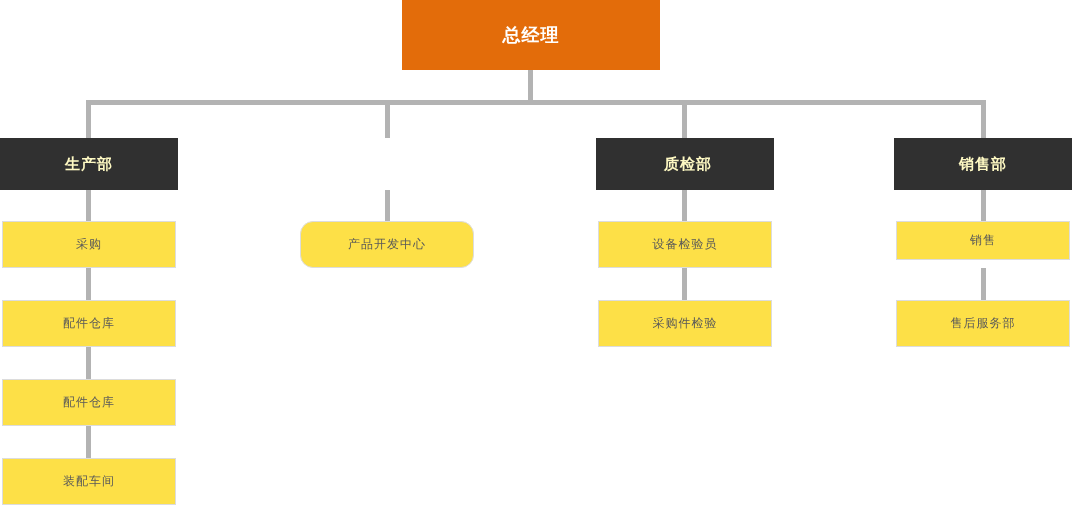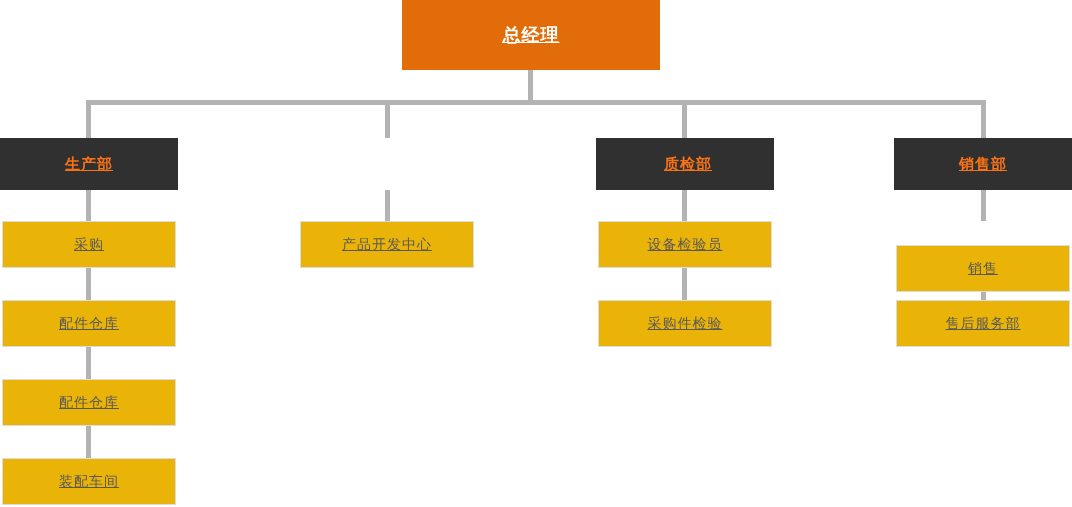--- a/index.html
+++ b/index.html
@@ -18,39 +18,38 @@
     background: var(--connector, #b3b3b3);
   }
   .node {
     position: absolute;
     display: flex;
     align-items: center;
     justify-content: center;
     text-align: center;
     cursor: default;
     letter-spacing: 1px;
-    text-decoration: underline;
   }
   .root-node {
     background: var(--root-bg, #e36c0a);
     color: #ffffff;
     font-weight: bold;
     font-size: 18px;
   }
   .dept-node {
     background: var(--dept-bg, #303030);
-    color: #f97316;
+    color: #fef9c3;
     font-weight: bold;
     font-size: 15px;
   }
   .leaf-node {
-    background: #eab308;
+    background: #fde047;
     border: 1px solid var(--box-border, #dcdcdc);
     color: var(--box-text, #595959);
-    font-size: 14px;
+    font-size: 12px;
   }
 </style>
 </head>
 <body>
 
 <div class="canvas">
 
   <div class="conn" style="left:528px; top:70px; width:5px; height:34px;"></div>
   <div class="conn" style="left:86px; top:100px; width:900px; height:5px;"></div>
 
@@ -73,23 +72,23 @@
   <div class="conn" style="left:981px; top:268px; width:5px; height:32px;"></div>
 
   <div class="node root-node" style="left:402px; top:0px; width:258px; height:70px;">总经理</div>
 
   <div class="node dept-node" style="left:0px; top:138px; width:178px; height:52px;">生产部</div>
   <div class="node leaf-node" style="left:2px; top:221px; width:174px; height:47px;">采购</div>
   <div class="node leaf-node" style="left:2px; top:300px; width:174px; height:47px;">配件仓库</div>
   <div class="node leaf-node" style="left:2px; top:379px; width:174px; height:47px;">配件仓库</div>
   <div class="node leaf-node" style="left:2px; top:458px; width:174px; height:47px;">装配车间</div>
 
-  <div class="node leaf-node" style="left:300px; top:221px; width:174px; height:47px;">产品开发中心</div>
+  <div class="node leaf-node" style="left:300px; top:221px; width:174px; height:47px;border-radius:13px;">产品开发中心</div>
 
   <div class="node dept-node" style="left:596px; top:138px; width:178px; height:52px;padding-left:6px;">质检部</div>
   <div class="node leaf-node" style="left:598px; top:300px; width:174px; height:47px;">采购件检验</div>
   <div class="node leaf-node" style="left:598px; top:221px; width:174px; height:47px;">设备检验员</div>
 
   <div class="node dept-node" style="left:894px; top:138px; width:178px; height:52px;">销售部</div>
-  <div class="node leaf-node" style="left:896px; top:221px; width:174px; height:47px;margin-top:24px;">销售</div>
+  <div class="node leaf-node" style="left:896px; top:221px; width:174px; height:39px;">销售</div>
   <div class="node leaf-node" style="left:896px; top:300px; width:174px; height:47px;">售后服务部</div>
 
 </div>
 
 </body></html>

